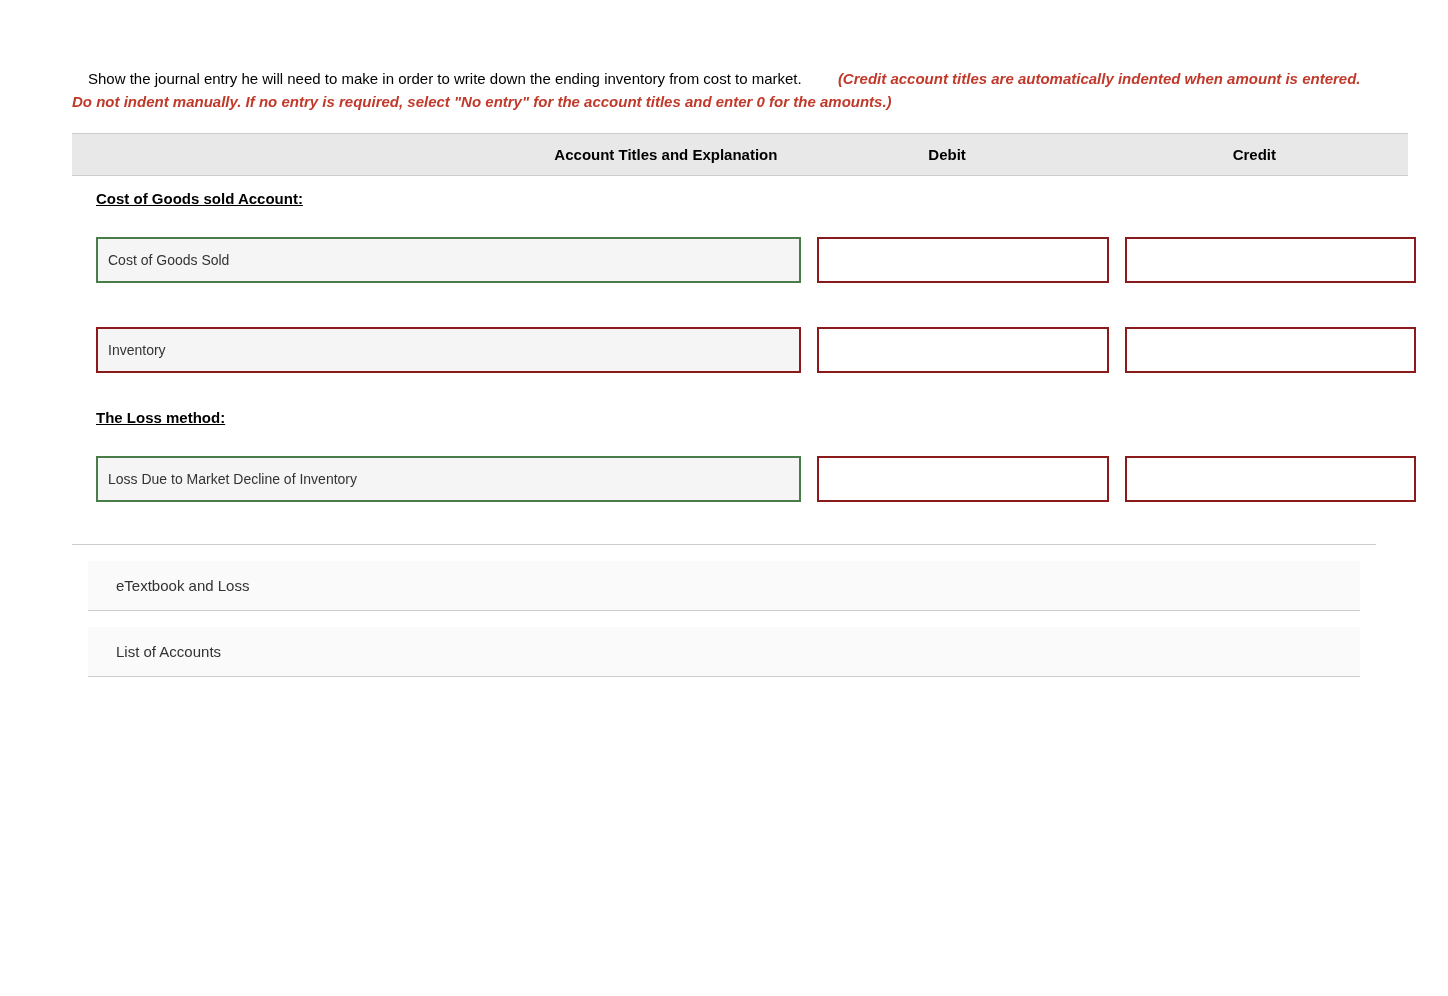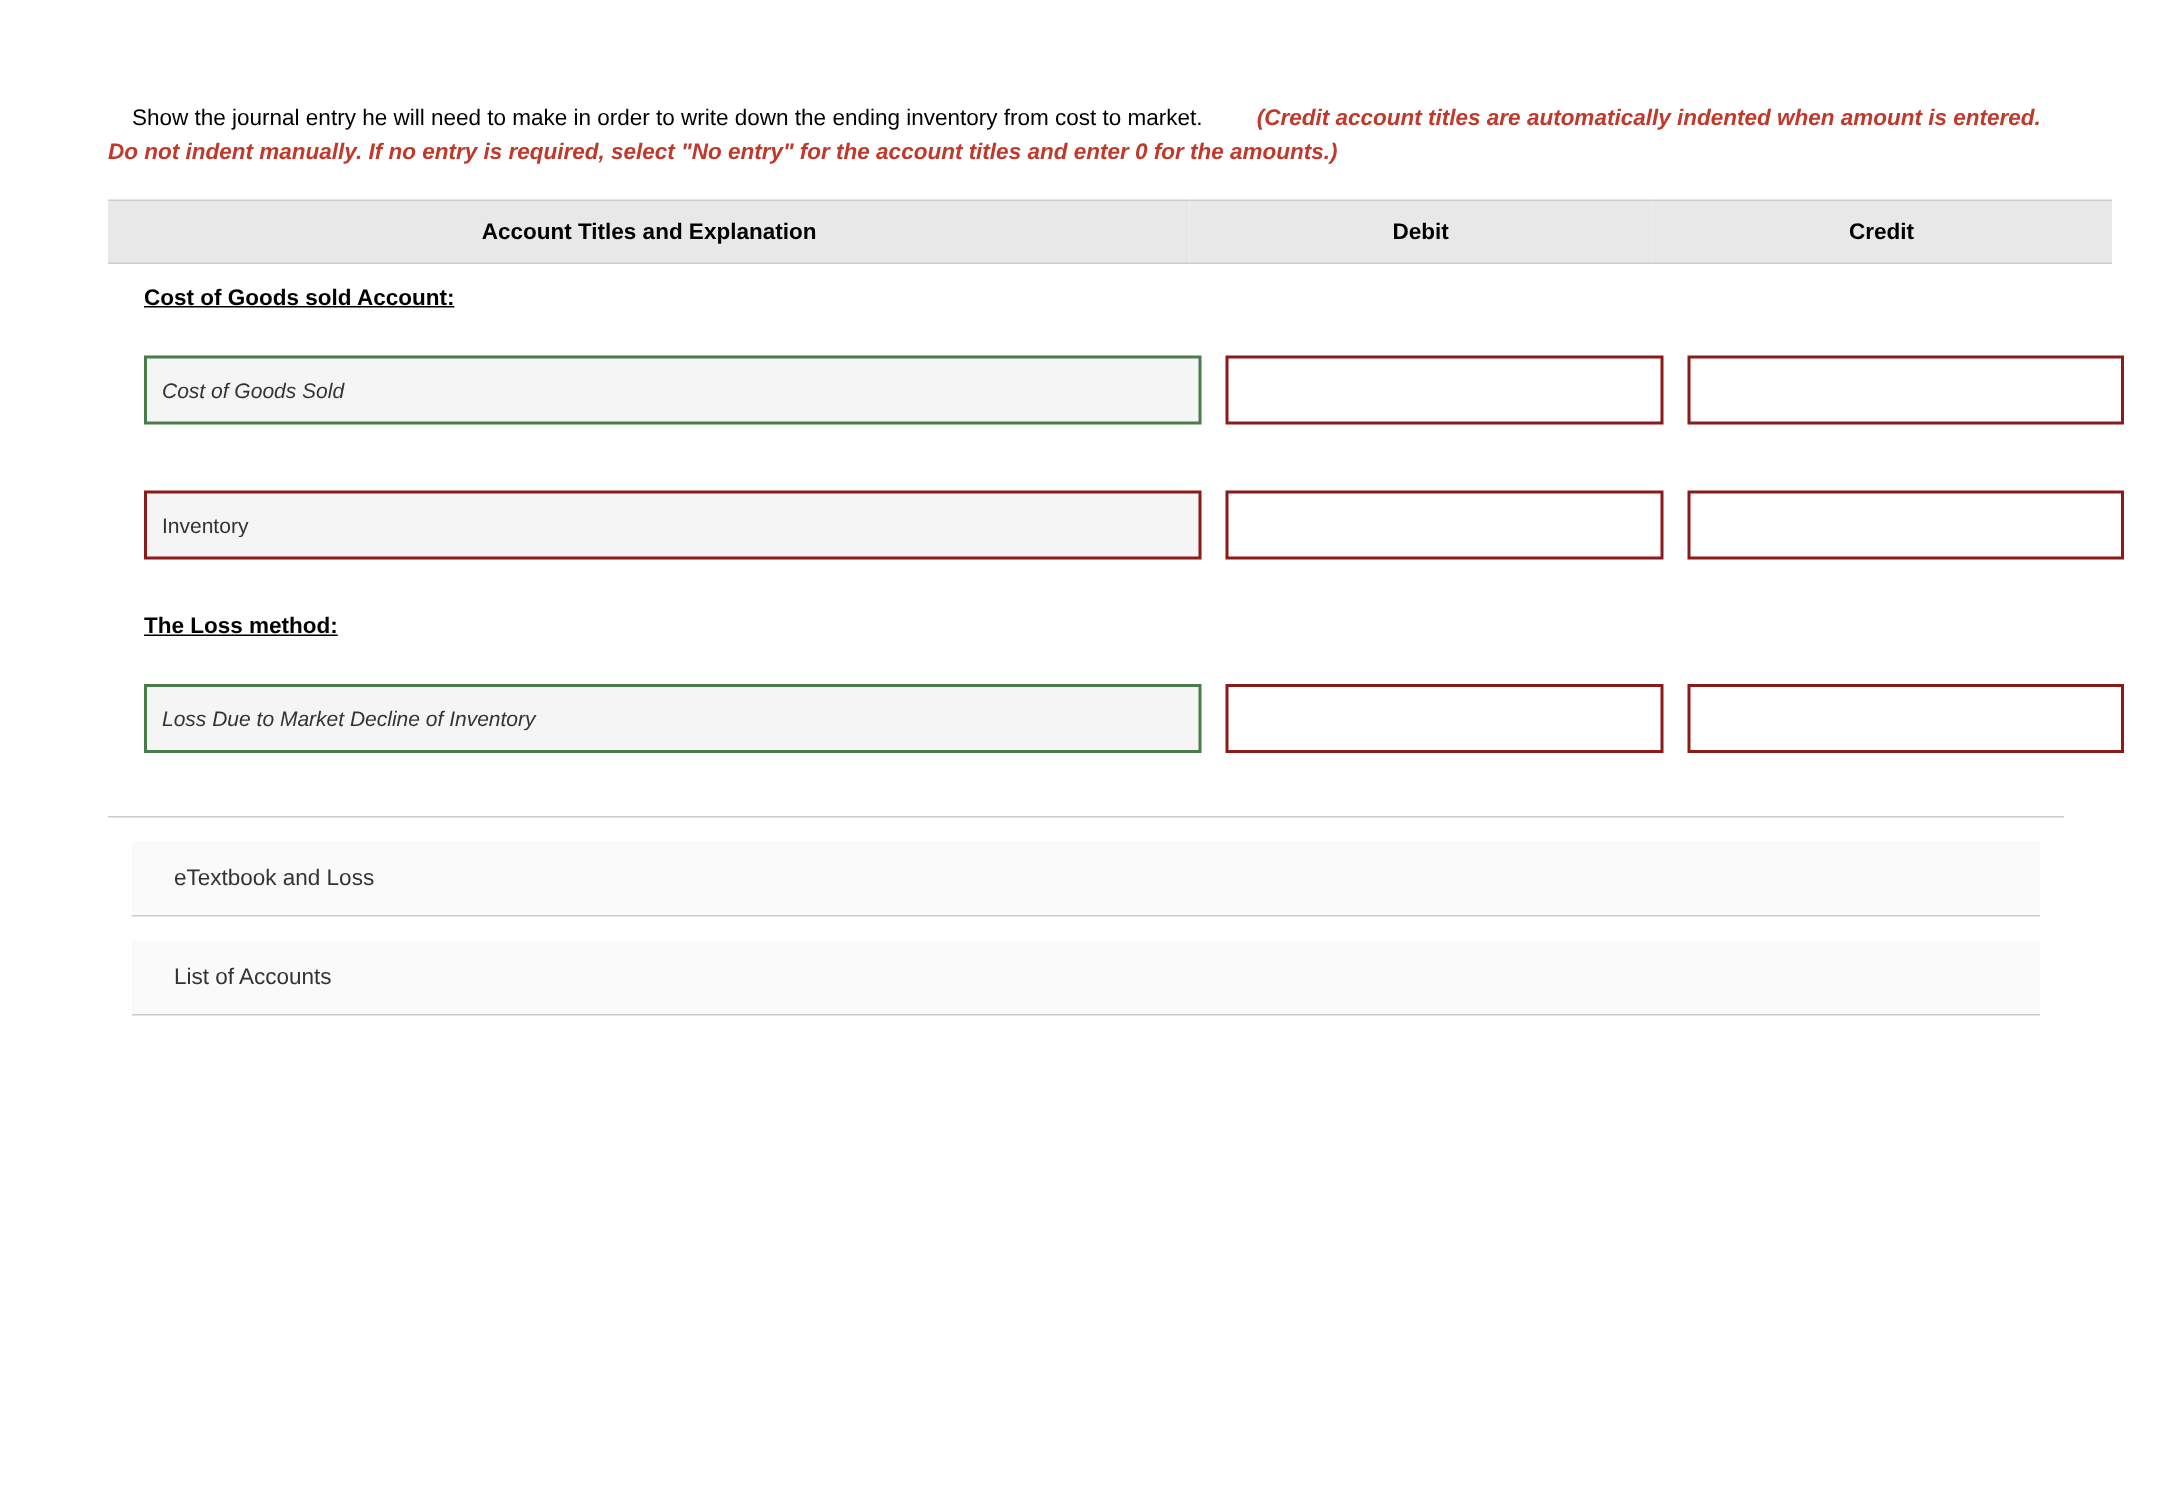--- a/index.html
+++ b/index.html
@@ -36,21 +36,21 @@
     }
 
     .table-header {
       background-color: #e8e8e8;
       border-top: 1px solid #ccc;
       border-bottom: 1px solid #ccc;
     }
 
     .table-header th {
       padding: 12px 16px;
-      text-align: center;
+      text-align: right;
       font-weight: bold;
       font-size: 15px;
     }
 
     .table-header th.debit-col,
     .table-header th.credit-col {
       text-align: center;
     }
 
     .section-label-row td {
@@ -83,21 +83,20 @@
       border: 2px solid #8b1a1a;
       background: #f5f5f5;
       padding: 6px 10px;
       font-size: 14px;
       color: #333;
       outline: none;
     }
 
     .account-input.green-border {
       border-color: #4a7c4a;
-      font-style: italic;
     }
 
     .amount-input {
       width: 100%;
       height: 46px;
       border: 2px solid #8b1a1a;
       background: #fff;
       padding: 6px 10px;
       font-size: 14px;
       outline: none;

